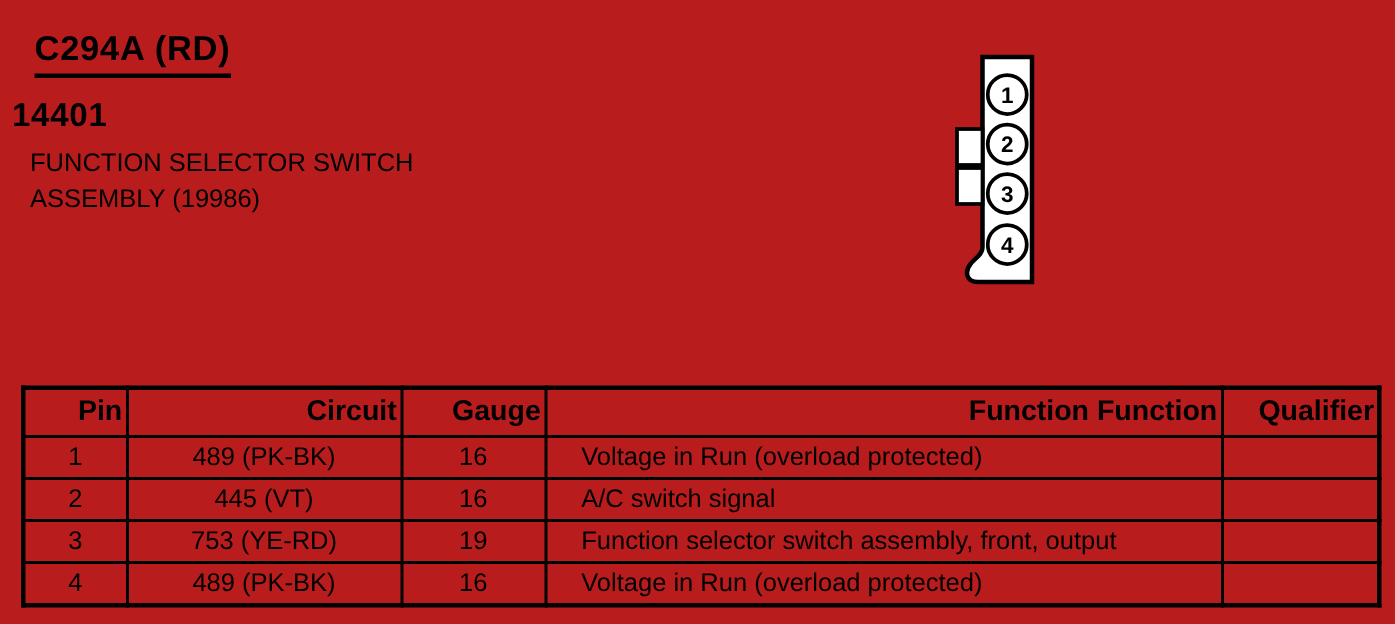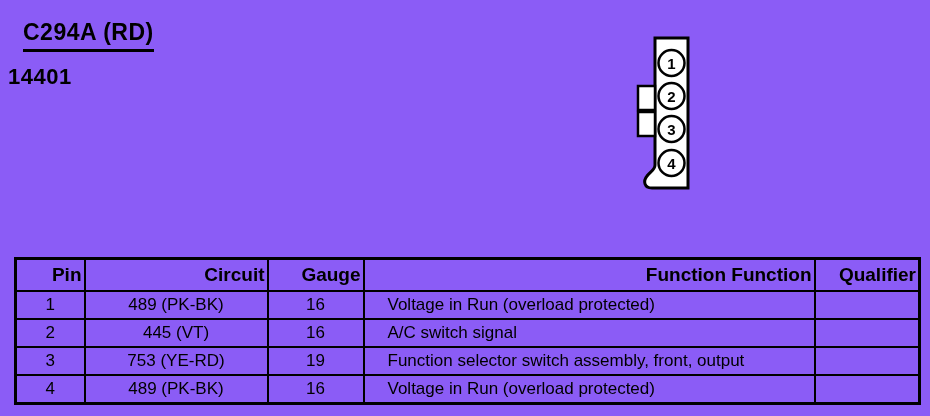--- a/index.html
+++ b/index.html
@@ -1,20 +1,20 @@
 <!DOCTYPE html>
 <html><head>
 <meta charset="utf-8">
 <style>
   html, body { margin: 0; padding: 0; background: #ffffff; }
   .page {
     position: relative;
     width: 930px;
     height: 416px;
-    background: #8b5cf6;
+    background: #b91c1c;
     color: #000000;
     font-family: "Liberation Sans", sans-serif;
     overflow: hidden;
   }
   .connector-title {
     position: absolute;
     left: 23px;
     top: 19px;
     font-size: 23px;
     font-weight: bold;
@@ -86,20 +86,22 @@
     padding-left: 23px;
   }
 </style>
 </head>
 <body>
 
 <div class="page">
 
   <div class="connector-title">C294A (RD)</div>
   <div class="component-number">14401</div>
+  <div class="component-name-1">FUNCTION SELECTOR SWITCH</div>
+  <div class="component-name-2">ASSEMBLY (19986)</div>
 
   <svg class="connector-svg" width="80" height="170" viewBox="0 0 80 170">
     <path d="M 58 8 L 25 8 L 25 135 C 25 140 20 142 17 146 C 13 151 14 158 22 158 L 58 158 Z" fill="#ffffff" stroke="#000000" stroke-width="3"></path>
     <rect x="8" y="56" width="17" height="24" fill="#ffffff" stroke="#000000" stroke-width="2.5"></rect>
     <rect x="8" y="82" width="17" height="24" fill="#ffffff" stroke="#000000" stroke-width="2.5"></rect>
     <circle cx="41.5" cy="33" r="13" fill="#ffffff" stroke="#000000" stroke-width="2.5"></circle>
     <circle cx="41.5" cy="66" r="13" fill="#ffffff" stroke="#000000" stroke-width="2.5"></circle>
     <circle cx="41.5" cy="99" r="13" fill="#ffffff" stroke="#000000" stroke-width="2.5"></circle>
     <circle cx="41.5" cy="133" r="13" fill="#ffffff" stroke="#000000" stroke-width="2.5"></circle>
     <text class="pin-num" x="41.5" y="38.5" text-anchor="middle">1</text>

